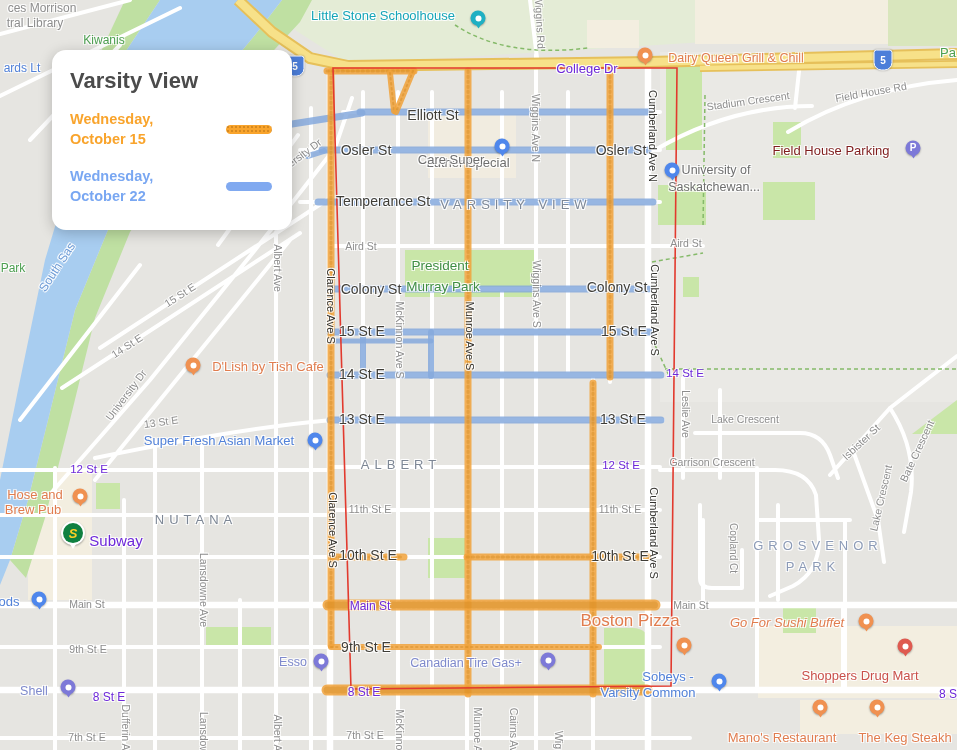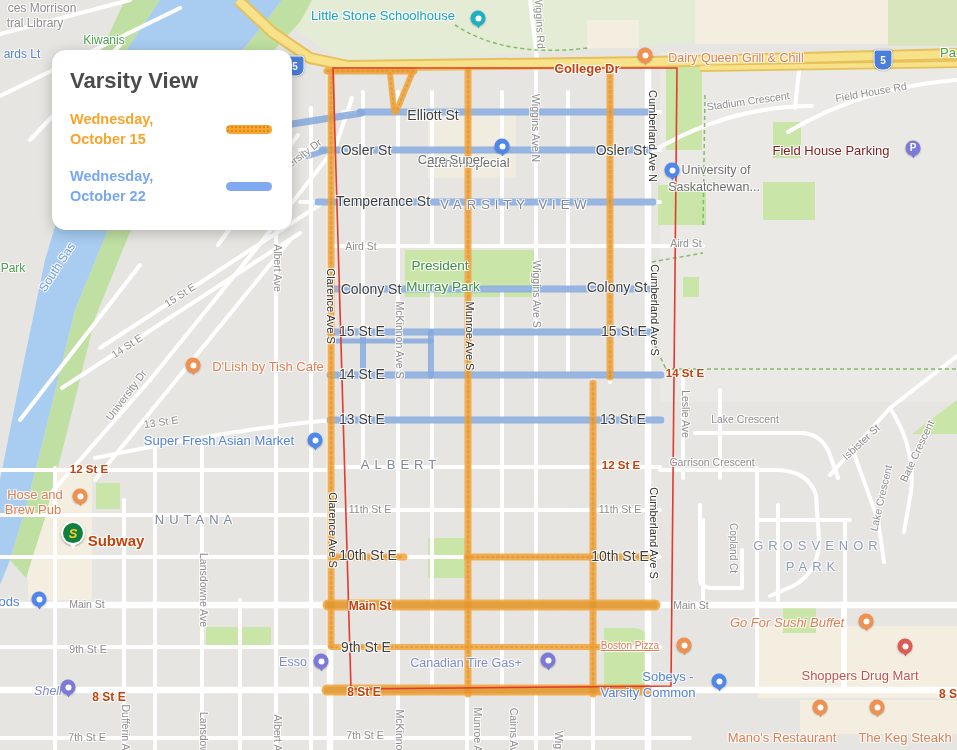--- a/index.html
+++ b/index.html
@@ -9,21 +9,21 @@
   #label-layer{position:absolute;left:0;top:0;width:957px;height:750px;}
   
   .lb{position:absolute;white-space:nowrap;line-height:1;z-index:6;
       text-shadow:1px 1px 0 rgba(255,255,255,.85),-1px -1px 0 rgba(255,255,255,.85),
                   1px -1px 0 rgba(255,255,255,.85),-1px 1px 0 rgba(255,255,255,.85),
                   0 0 2px rgba(255,255,255,.9);}
   .c-g  {color:#8d8d8d;font-size:10.5px;}
   .c-gv {color:#8d8d8d;font-size:10.5px;}
   .c-d  {color:#3f3d37;font-size:14px;text-align:center;}
   .c-dv {color:#32312d;font-size:11px;}
-  .c-db {color:#c2410c;font-size:12px;font-weight:700;}
+  .c-db {color:#6d28d9;font-size:12px;font-weight:400;}
   .c-hood {color:#7d8795;font-size:13px;letter-spacing:5px;font-weight:500;}
   .c-hoodb{color:#8b9ab6;font-size:13px;letter-spacing:5px;font-weight:500;}
   .c-o  {color:#e07c4e;font-size:12.5px;font-weight:500;}
   .c-rd {color:#c9504a;font-size:12.5px;font-weight:500;}
   .c-bl {color:#5181d8;font-size:12.5px;font-weight:500;}
   .c-gas{color:#7e89cc;font-size:12.5px;font-weight:500;}
   .c-teal{color:#15a5b8;font-size:13px;font-weight:500;}
   .c-grn{color:#4c9f50;font-size:12px;font-weight:500;}
   .c-pk {color:#3f8d43;font-size:13.5px;font-weight:500;}
   .c-wat{color:#6f9cd6;font-size:12px;}
@@ -153,21 +153,21 @@
           <line x1="327" y1="690" x2="647" y2="690" stroke="#f1a33b" stroke-width="11" stroke-linecap="round" opacity="0.85"></line>
           <line x1="327" y1="690" x2="647" y2="690" stroke="#cf861b" stroke-width="7" stroke-linecap="round" opacity="0.4" stroke-dasharray="1.5 3.5"></line>
         </g>
         <polygon points="333,68 677,68 671,686 351,689" fill="none" stroke="#e23a2e" stroke-width="1.6"></polygon>
       </g>
   </svg>
 
   <div id="label-layer">
       <div class="lb c-g" style="left: 42px; top: 8px; font-size: 12px; transform: translate(-50%, -50%);">ces Morrison</div>
       <div class="lb c-g" style="left: 35px; top: 23px; font-size: 12px; transform: translate(-50%, -50%);">tral Library</div>
-      <div class="lb c-bl" style="left: 22px; top: 54px; font-size: 12px; transform: translate(-50%, -50%);">ards Lt</div>
+      <div class="lb c-bl" style="left: 22px; top: 68px; font-size: 12px; transform: translate(-50%, -50%);">ards Lt</div>
       <div class="lb c-grn" style="left: 104px; top: 40px; transform: translate(-50%, -50%);">Kiwanis</div>
       <div class="lb c-teal" style="left: 383px; top: 15px; transform: translate(-50%, -50%);">Little Stone Schoolhouse</div>
       <div class="lb c-gv" style="left: 540px; top: 22px; transform: translate(-50%, -50%) rotate(87deg);">Wiggins Rd</div>
       <div class="lb c-db" style="left: 587px; top: 68px; font-size: 13px; transform: translate(-50%, -50%);">College Dr</div>
       <div class="lb c-o" style="left: 736px; top: 58px; transform: translate(-50%, -50%);">Dairy Queen Grill &amp; Chill</div>
       <div class="lb c-grn" style="left: 948px; top: 52px; font-size: 13px; transform: translate(-50%, -50%);">Pa</div>
       <div class="lb c-g" style="left: 748px; top: 101px; transform: translate(-50%, -50%) rotate(-8deg);">Stadium Crescent</div>
       <div class="lb c-g" style="left: 871px; top: 92px; transform: translate(-50%, -50%) rotate(-10deg);">Field House Rd</div>
       <div class="lb c-fhp" style="left: 831px; top: 150px; transform: translate(-50%, -50%);">Field House Parking</div>
       <div class="lb c-u" style="left: 716px; top: 170px; transform: translate(-50%, -50%);">University of</div>
@@ -233,26 +233,26 @@
       <div class="lb c-hoodb" style="left: 818px; top: 545px; transform: translate(-50%, -50%);">GROSVENOR</div>
       <div class="lb c-hoodb" style="left: 813px; top: 566px; transform: translate(-50%, -50%);">PARK</div>
       <div class="lb c-gv" style="left: 733px; top: 548px; font-size: 10px; transform: translate(-50%, -50%) rotate(90deg);">Copland Ct</div>
       <div class="lb c-g" style="left: 87px; top: 604px; transform: translate(-50%, -50%);">Main St</div>
       <div class="lb c-db" style="left: 370px; top: 606px; transform: translate(-50%, -50%);">Main St</div>
       <div class="lb c-g" style="left: 691px; top: 605px; transform: translate(-50%, -50%);">Main St</div>
       <div class="lb c-g" style="left: 88px; top: 649px; transform: translate(-50%, -50%);">9th St E</div>
       <div class="lb c-d" style="left: 366px; top: 647px; transform: translate(-50%, -50%);">9th St E</div>
       <div class="lb c-gas" style="left: 293px; top: 662px; transform: translate(-50%, -50%);">Esso</div>
       <div class="lb c-gas" style="left: 466px; top: 663px; transform: translate(-50%, -50%);">Canadian Tire Gas+</div>
-      <div class="lb c-o" style="left: 630px; top: 646px; font-size: 10px; transform: translate(-50%, -50%); text-decoration: underline;">Boston Pizza</div>
+      <div class="lb c-o" style="left: 630px; top: 620px; font-size: 17px; transform: translate(-50%, -50%);">Boston Pizza</div>
       <div class="lb c-o" style="left: 787px; top: 622px; font-size: 13px; transform: translate(-50%, -50%); font-style: italic;">Go For Sushi Buffet</div>
       <div class="lb c-rd" style="left: 860px; top: 675px; font-size: 13px; transform: translate(-50%, -50%);">Shoppers Drug Mart</div>
       <div class="lb c-bl" style="left: 668px; top: 676px; font-size: 13px; transform: translate(-50%, -50%);">Sobeys -</div>
       <div class="lb c-bl" style="left: 648px; top: 692px; font-size: 13px; transform: translate(-50%, -50%);">Varsity Common</div>
-      <div class="lb c-gas" style="left: 48px; top: 691px; transform: translate(-50%, -50%); font-style: italic;">Shell</div>
+      <div class="lb c-gas" style="left: 34px; top: 691px; transform: translate(-50%, -50%);">Shell</div>
       <div class="lb c-db" style="left: 109px; top: 697px; transform: translate(-50%, -50%);">8 St E</div>
       <div class="lb c-db" style="left: 364px; top: 692px; transform: translate(-50%, -50%);">8 St E</div>
       <div class="lb c-db" style="left: 948px; top: 694px; transform: translate(-50%, -50%);">8 S</div>
       <div class="lb c-g" style="left: 87px; top: 737px; transform: translate(-50%, -50%);">7th St E</div>
       <div class="lb c-g" style="left: 365px; top: 735px; transform: translate(-50%, -50%);">7th St E</div>
       <div class="lb c-gv" style="left: 126px; top: 730px; transform: translate(-50%, -50%) rotate(90deg);">Dufferin Av</div>
       <div class="lb c-gv" style="left: 204px; top: 733px; transform: translate(-50%, -50%) rotate(90deg);">Lansdow</div>
       <div class="lb c-gv" style="left: 278px; top: 733px; transform: translate(-50%, -50%) rotate(90deg);">Albert A</div>
       <div class="lb c-gv" style="left: 400px; top: 730px; transform: translate(-50%, -50%) rotate(90deg);">McKinno</div>
       <div class="lb c-gv" style="left: 478px; top: 730px; transform: translate(-50%, -50%) rotate(90deg);">Munroe A</div>

